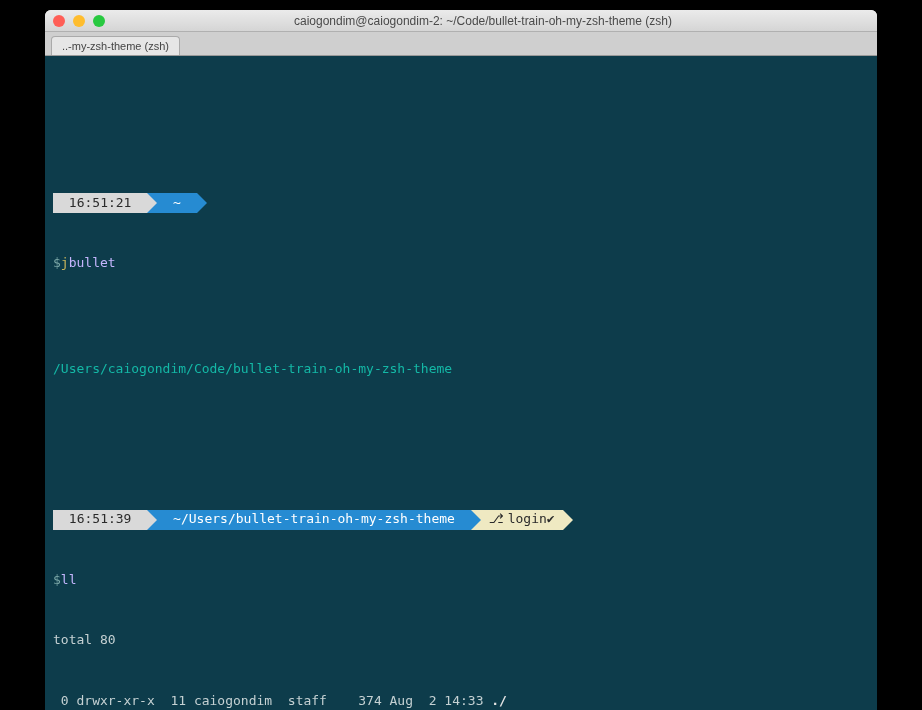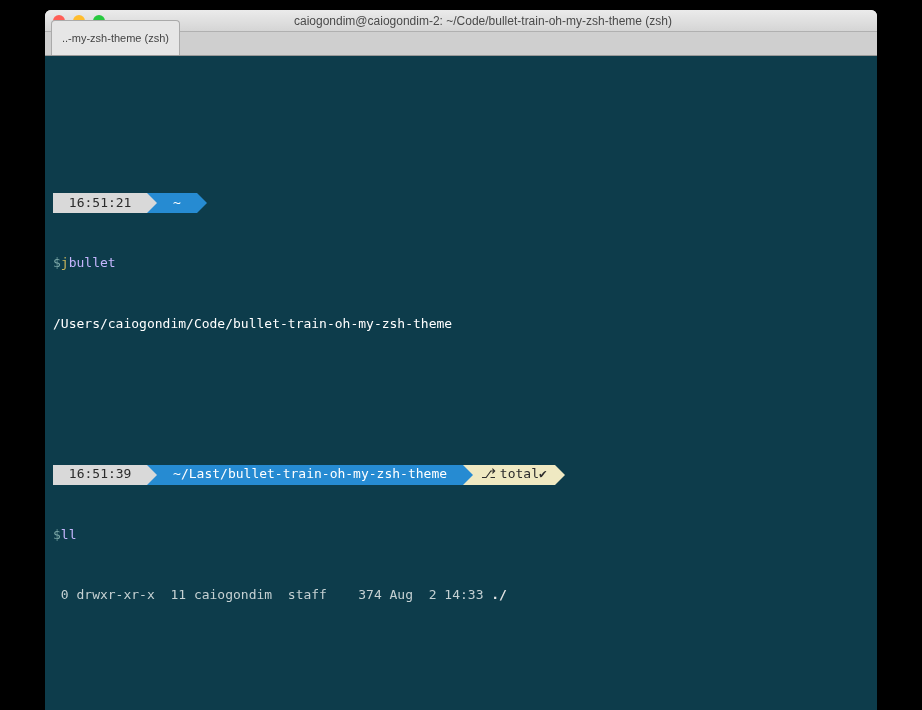--- a/index.html
+++ b/index.html
@@ -53,21 +53,21 @@
       background: #cfcfcf;
       display: flex;
       align-items: flex-end;
       border-bottom: 1px solid #999;
     }
     .tab {
       background: #e6e6e6;
       border: 1px solid #aaa;
       border-bottom: none;
       border-radius: 4px 4px 0 0;
-      padding: 11px 10px;
+      padding: 3px 10px;
       font-size: 11px;
       color: #444;
       margin-left: 6px;
       font-family: -apple-system, "Helvetica Neue", sans-serif;
     }
     .terminal {
       background: #0d3c4b;
       color: #c5d1d3;
       padding: 6px 8px 30px;
       min-height: 600px;
@@ -98,21 +98,21 @@
       width: 0; height: 0;
       border-top: 10px solid transparent;
       border-bottom: 10px solid transparent;
     }
     .arrow-time-path { border-left: 10px solid #d9d9d9; background: #268bd2; }
     .arrow-path-bg { border-left: 10px solid #268bd2; }
     .arrow-path-git { border-left: 10px solid #268bd2; background: #efe9c2; }
     .arrow-git-bg { border-left: 10px solid #efe9c2; }
     .prompt-dollar { color: #7aa6a6; }
     .cmd-input { color: #c4b5fd; }
-    .red-path { color: #ffffff; }
+    .red-path { color: #14b8a6; margin-top: 45px; }
     .dir-bold { font-weight: bold; color: #e5e5e5; }
     .yellow-cmd { color: #cbb65c; }
     .git-icon {
       display: inline-block;
       margin-right: 4px;
     }
     .spacer { height: 10px; }
     .ls-row { color: #c5d1d3; }
     .check { color: #2b2b2b; }
   </style>
@@ -142,26 +142,27 @@
       <span class="arrow arrow-path-bg"></span>
     </div>
     <div class="line"><span class="prompt-dollar">$</span> <span class="yellow-cmd">j</span> <span class="cmd-input">bullet</span></div>
     <div class="line red-path">/Users/caiogondim/Code/bullet-train-oh-my-zsh-theme</div>
     <div class="spacer"></div>
 
     
     <div class="line">
       <span class="seg seg-time">&nbsp;<span>16:51:39</span>&nbsp;</span>
       <span class="arrow arrow-time-path"></span>
-      <span class="seg seg-path">&nbsp;<span>~/Last/bullet-train-oh-my-zsh-theme</span>&nbsp;</span>
+      <span class="seg seg-path">&nbsp;<span>~/Users/bullet-train-oh-my-zsh-theme</span>&nbsp;</span>
       <span class="arrow arrow-path-git"></span>
-      <span class="seg seg-git"><span class="git-icon">⎇</span> <span>total</span> <span class="check">✔</span></span>
+      <span class="seg seg-git"><span class="git-icon">⎇</span> <span>login</span> <span class="check">✔</span></span>
       <span class="arrow arrow-git-bg"></span>
     </div>
     <div class="line"><span class="prompt-dollar">$</span> <span class="cmd-input">ll</span></div>
+    <div class="line">total 80</div>
     <div id="ls-rows"><div class="line ls-row"> 0 drwxr-xr-x  11 caiogondim  staff    374 Aug  2 14:33 <span class="dir-bold">./</span></div></div>
     
 
     
     
     
   </div>
 </div>
 
 </body></html>

